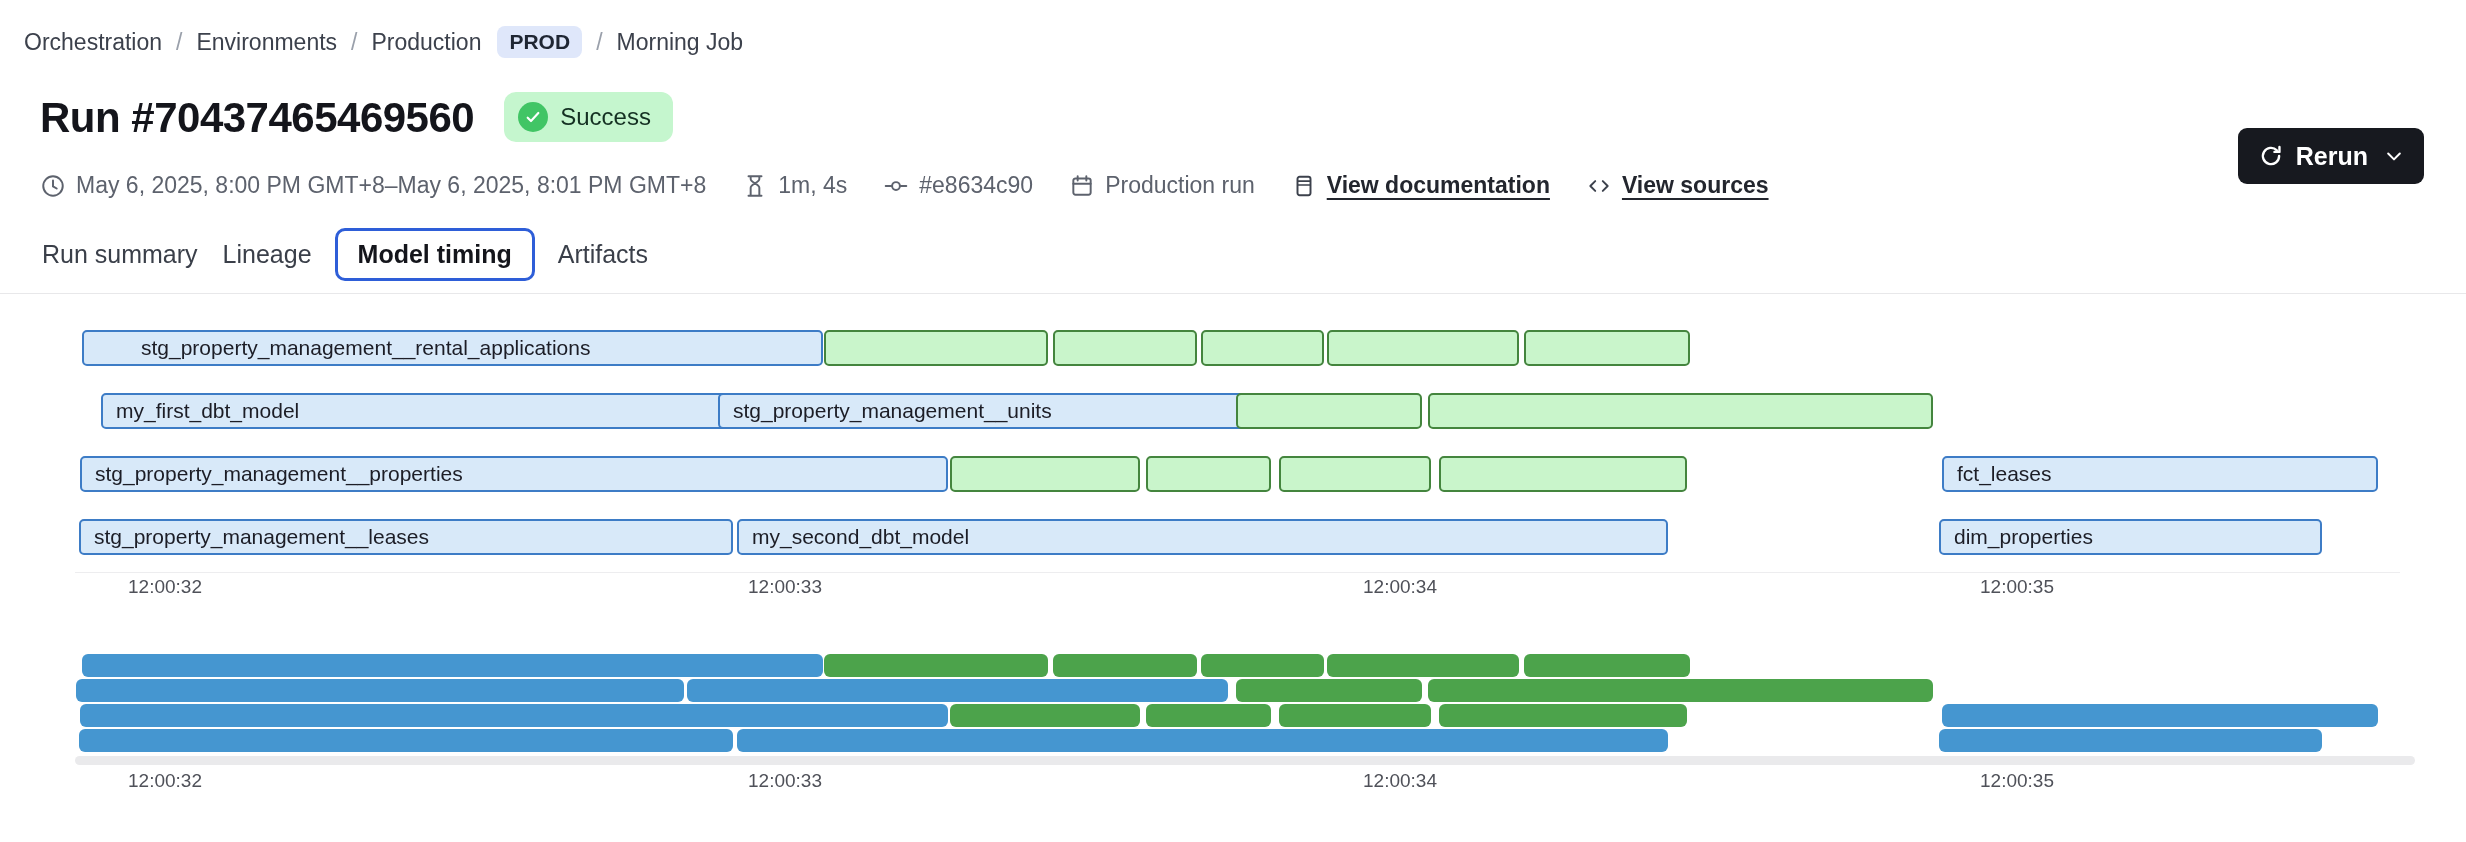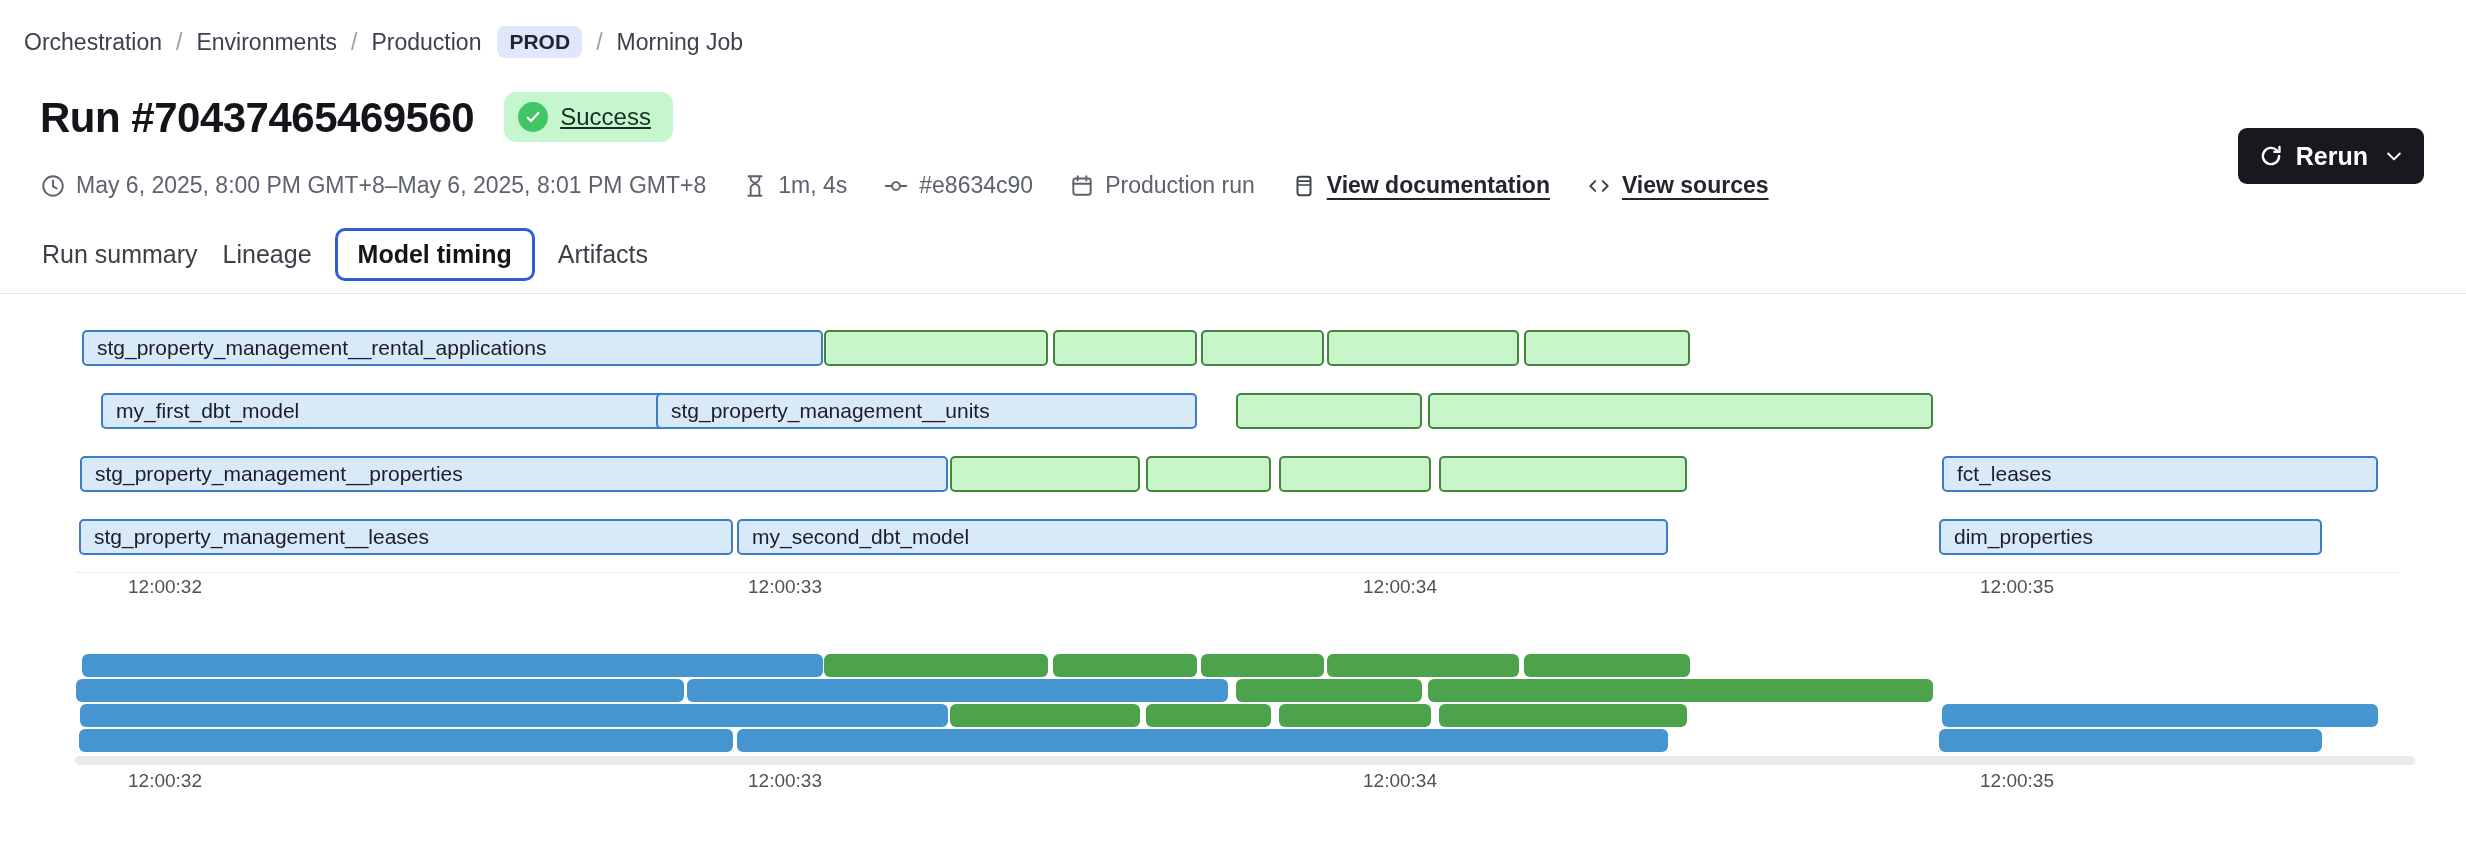--- a/index.html
+++ b/index.html
@@ -12,21 +12,21 @@
     gap: 14px; font-size: 23px; color: #3c414c; }
   .breadcrumb .crumb { cursor: pointer; }
   .breadcrumb .sep { color: #9aa0ab; }
   .env-badge { background: #dfe7fa; color: #1f2633; font-weight: bold; font-size: 21px;
     padding: 4px 12px; border-radius: 8px; margin-left: 2px; }
 
   
   .title-row { position: absolute; top: 92px; left: 40px; display: flex; align-items: flex-end; gap: 30px; }
   h1.run-title { font-size: 42px; font-weight: 700; color: #14151b; letter-spacing: -0.5px; }
   .badge-success { display: inline-flex; align-items: center; gap: 12px; background: #c5f6ce;
-    border-radius: 12px; padding: 10px 22px 10px 14px; font-size: 24px; color: #143022; font-weight: 500; text-decoration: underline; }
+    border-radius: 12px; padding: 10px 22px 10px 14px; font-size: 24px; color: #143022; font-weight: 500; }
   .check-circle { width: 30px; height: 30px; border-radius: 50%; background: #41c565;
     display: inline-flex; align-items: center; justify-content: center; }
   .check-circle svg { width: 16px; height: 16px; }
 
   
   .meta-row { position: absolute; top: 172px; left: 40px; display: flex; align-items: center;
     gap: 36px; font-size: 23px; color: #5d626d; }
   .meta-item { display: inline-flex; align-items: center; gap: 10px; }
   .meta-item svg { width: 26px; height: 26px; flex: none; }
   .meta-link { color: #23262e; font-weight: 700; text-decoration: underline;
@@ -151,32 +151,32 @@
   <div class="tabs">
     <span class="tab">Run summary</span>
     <span class="tab">Lineage</span>
     <span class="tab active">Model timing</span>
     <span class="tab">Artifacts</span>
   </div>
   <div class="tabs-divider"></div>
 
   <div class="chart-wrap">
     <div id="gantt-rows">
-        <div class="bar blue" style="left: 82px; top: 30px; width: 741px;">
+        <div class="bar blue" style="left: 82px; top: 30px; width: 741px; padding-left: 44px;">
           <span class="bar-label">stg_property_management__rental_applications</span>
         </div>
         <div class="bar green" style="left: 824px; top: 30px; width: 224px;"></div>
         <div class="bar green" style="left: 1053px; top: 30px; width: 144px;"></div>
         <div class="bar green" style="left: 1201px; top: 30px; width: 123px;"></div>
         <div class="bar green" style="left: 1327px; top: 30px; width: 192px;"></div>
         <div class="bar green" style="left: 1524px; top: 30px; width: 166px;"></div>
         <div class="bar blue" style="left: 73px; top: 93px; width: 675px; margin-left: 28px;">
           <span class="bar-label">my_first_dbt_model</span>
         </div>
-        <div class="bar blue" style="left: 656px; top: 93px; width: 541px;">
+        <div class="bar blue" style="left: 718px; top: 93px; width: 541px;">
           <span class="bar-label">stg_property_management__units</span>
         </div>
         <div class="bar green" style="left: 1236px; top: 93px; width: 186px;"></div>
         <div class="bar green" style="left: 1428px; top: 93px; width: 505px;"></div>
         <div class="bar blue" style="left: 80px; top: 156px; width: 868px;">
           <span class="bar-label">stg_property_management__properties</span>
         </div>
         <div class="bar green" style="left: 950px; top: 156px; width: 190px;"></div>
         <div class="bar green" style="left: 1146px; top: 156px; width: 125px;"></div>
         <div class="bar green" style="left: 1279px; top: 156px; width: 152px;"></div>

